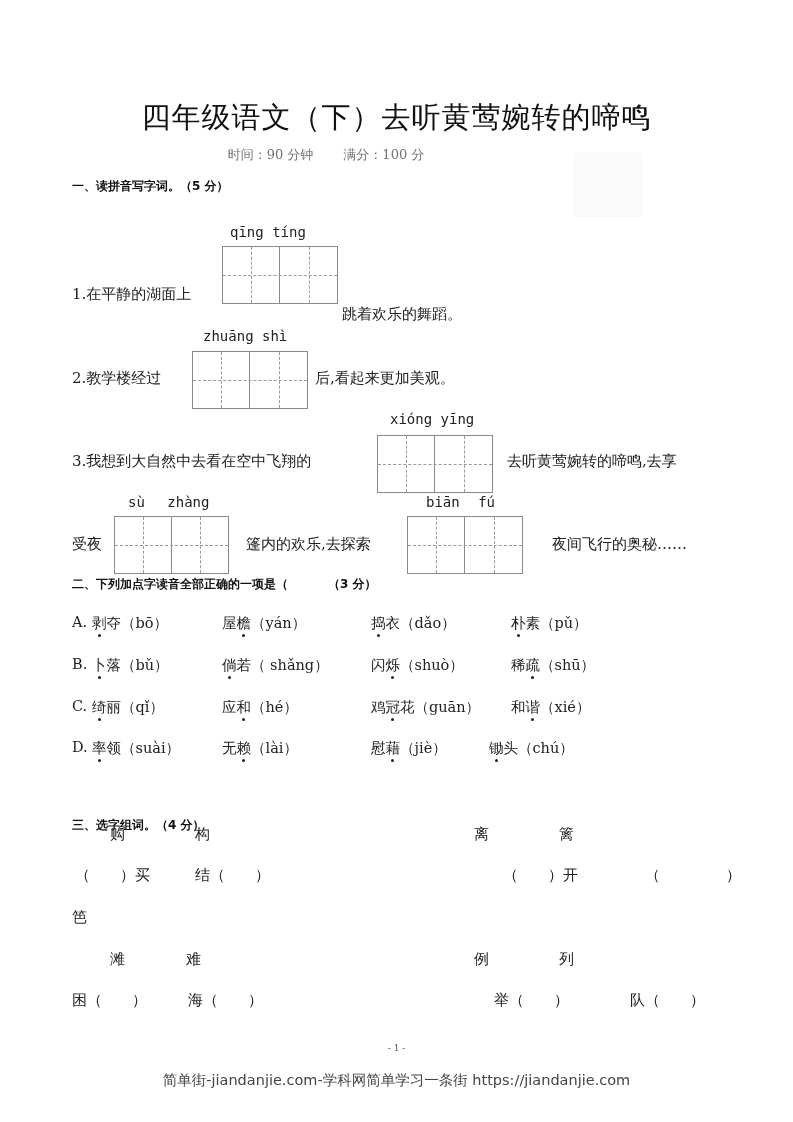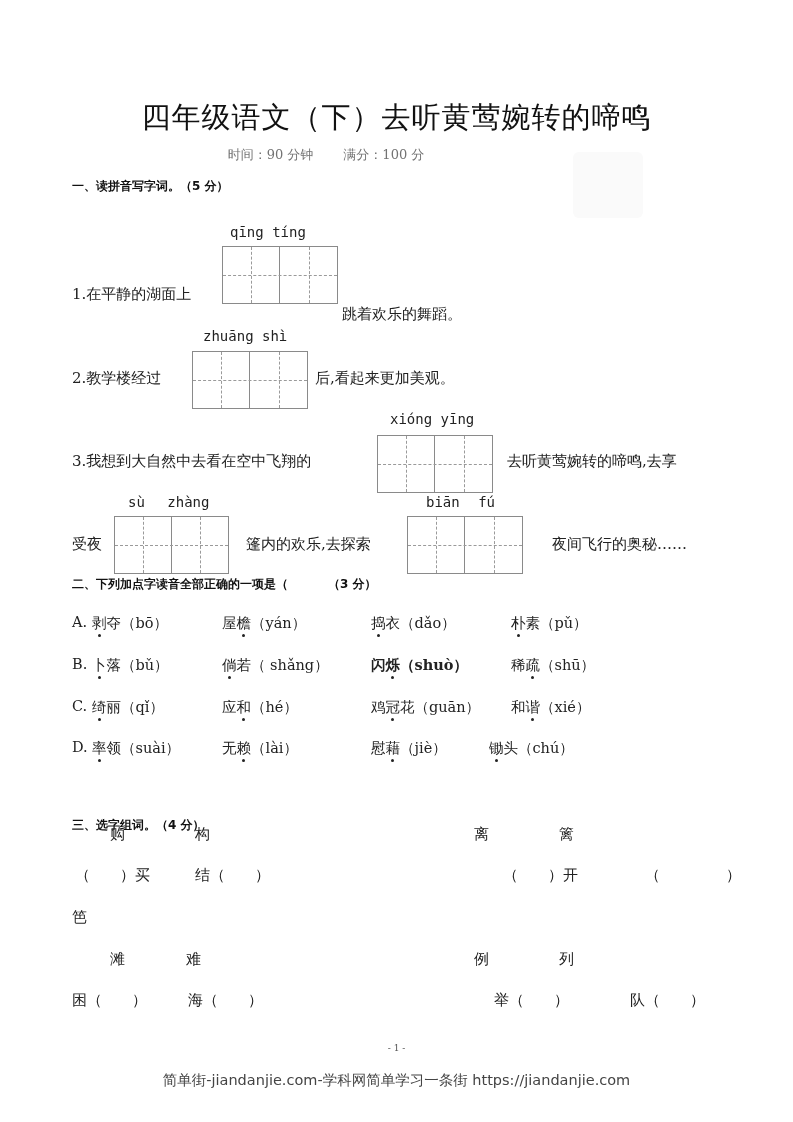--- a/index.html
+++ b/index.html
@@ -106,21 +106,21 @@
 
 <div id="opts">
     <div class="abs opt" style="left: 72px; top: 614px;">A.</div>
     <div class="abs opt" style="left: 92px; top: 614px;"><span></span><span class="dot">剥</span><span>夺</span><span>（bō）</span></div>
     <div class="abs opt" style="left: 222px; top: 614px;"><span>屋</span><span class="dot">檐</span><span></span><span>（yán）</span></div>
     <div class="abs opt" style="left: 371px; top: 614px;"><span></span><span class="dot">捣</span><span>衣</span><span>（dǎo）</span></div>
     <div class="abs opt" style="left: 511px; top: 614px;"><span></span><span class="dot">朴</span><span>素</span><span>（pǔ）</span></div>
     <div class="abs opt" style="left: 72px; top: 656px;">B.</div>
     <div class="abs opt" style="left: 92px; top: 656px;"><span></span><span class="dot">卜</span><span>落</span><span>（bǔ）</span></div>
     <div class="abs opt" style="left: 222px; top: 656px;"><span></span><span class="dot">倘</span><span>若</span><span>（ shǎng）</span></div>
-    <div class="abs opt" style="left: 371px; top: 656px; font-weight: bold;"><span>闪</span><span class="dot">烁</span><span></span><span>（shuò）</span></div>
+    <div class="abs opt" style="left: 371px; top: 656px;"><span>闪</span><span class="dot">烁</span><span></span><span>（shuò）</span></div>
     <div class="abs opt" style="left: 511px; top: 656px;"><span>稀</span><span class="dot">疏</span><span></span><span>（shū）</span></div>
     <div class="abs opt" style="left: 72px; top: 698px;">C.</div>
     <div class="abs opt" style="left: 92px; top: 698px;"><span></span><span class="dot">绮</span><span>丽</span><span>（qǐ）</span></div>
     <div class="abs opt" style="left: 222px; top: 698px;"><span>应</span><span class="dot">和</span><span></span><span>（hé）</span></div>
     <div class="abs opt" style="left: 371px; top: 698px;"><span>鸡</span><span class="dot">冠</span><span>花</span><span>（guān）</span></div>
     <div class="abs opt" style="left: 511px; top: 698px;"><span>和</span><span class="dot">谐</span><span></span><span>（xié）</span></div>
     <div class="abs opt" style="left: 72px; top: 739px;">D.</div>
     <div class="abs opt" style="left: 92px; top: 739px;"><span></span><span class="dot">率</span><span>领</span><span>（suài）</span></div>
     <div class="abs opt" style="left: 222px; top: 739px;"><span>无</span><span class="dot">赖</span><span></span><span>（lài）</span></div>
     <div class="abs opt" style="left: 371px; top: 739px;"><span>慰</span><span class="dot">藉</span><span></span><span>（jiè）</span></div>

